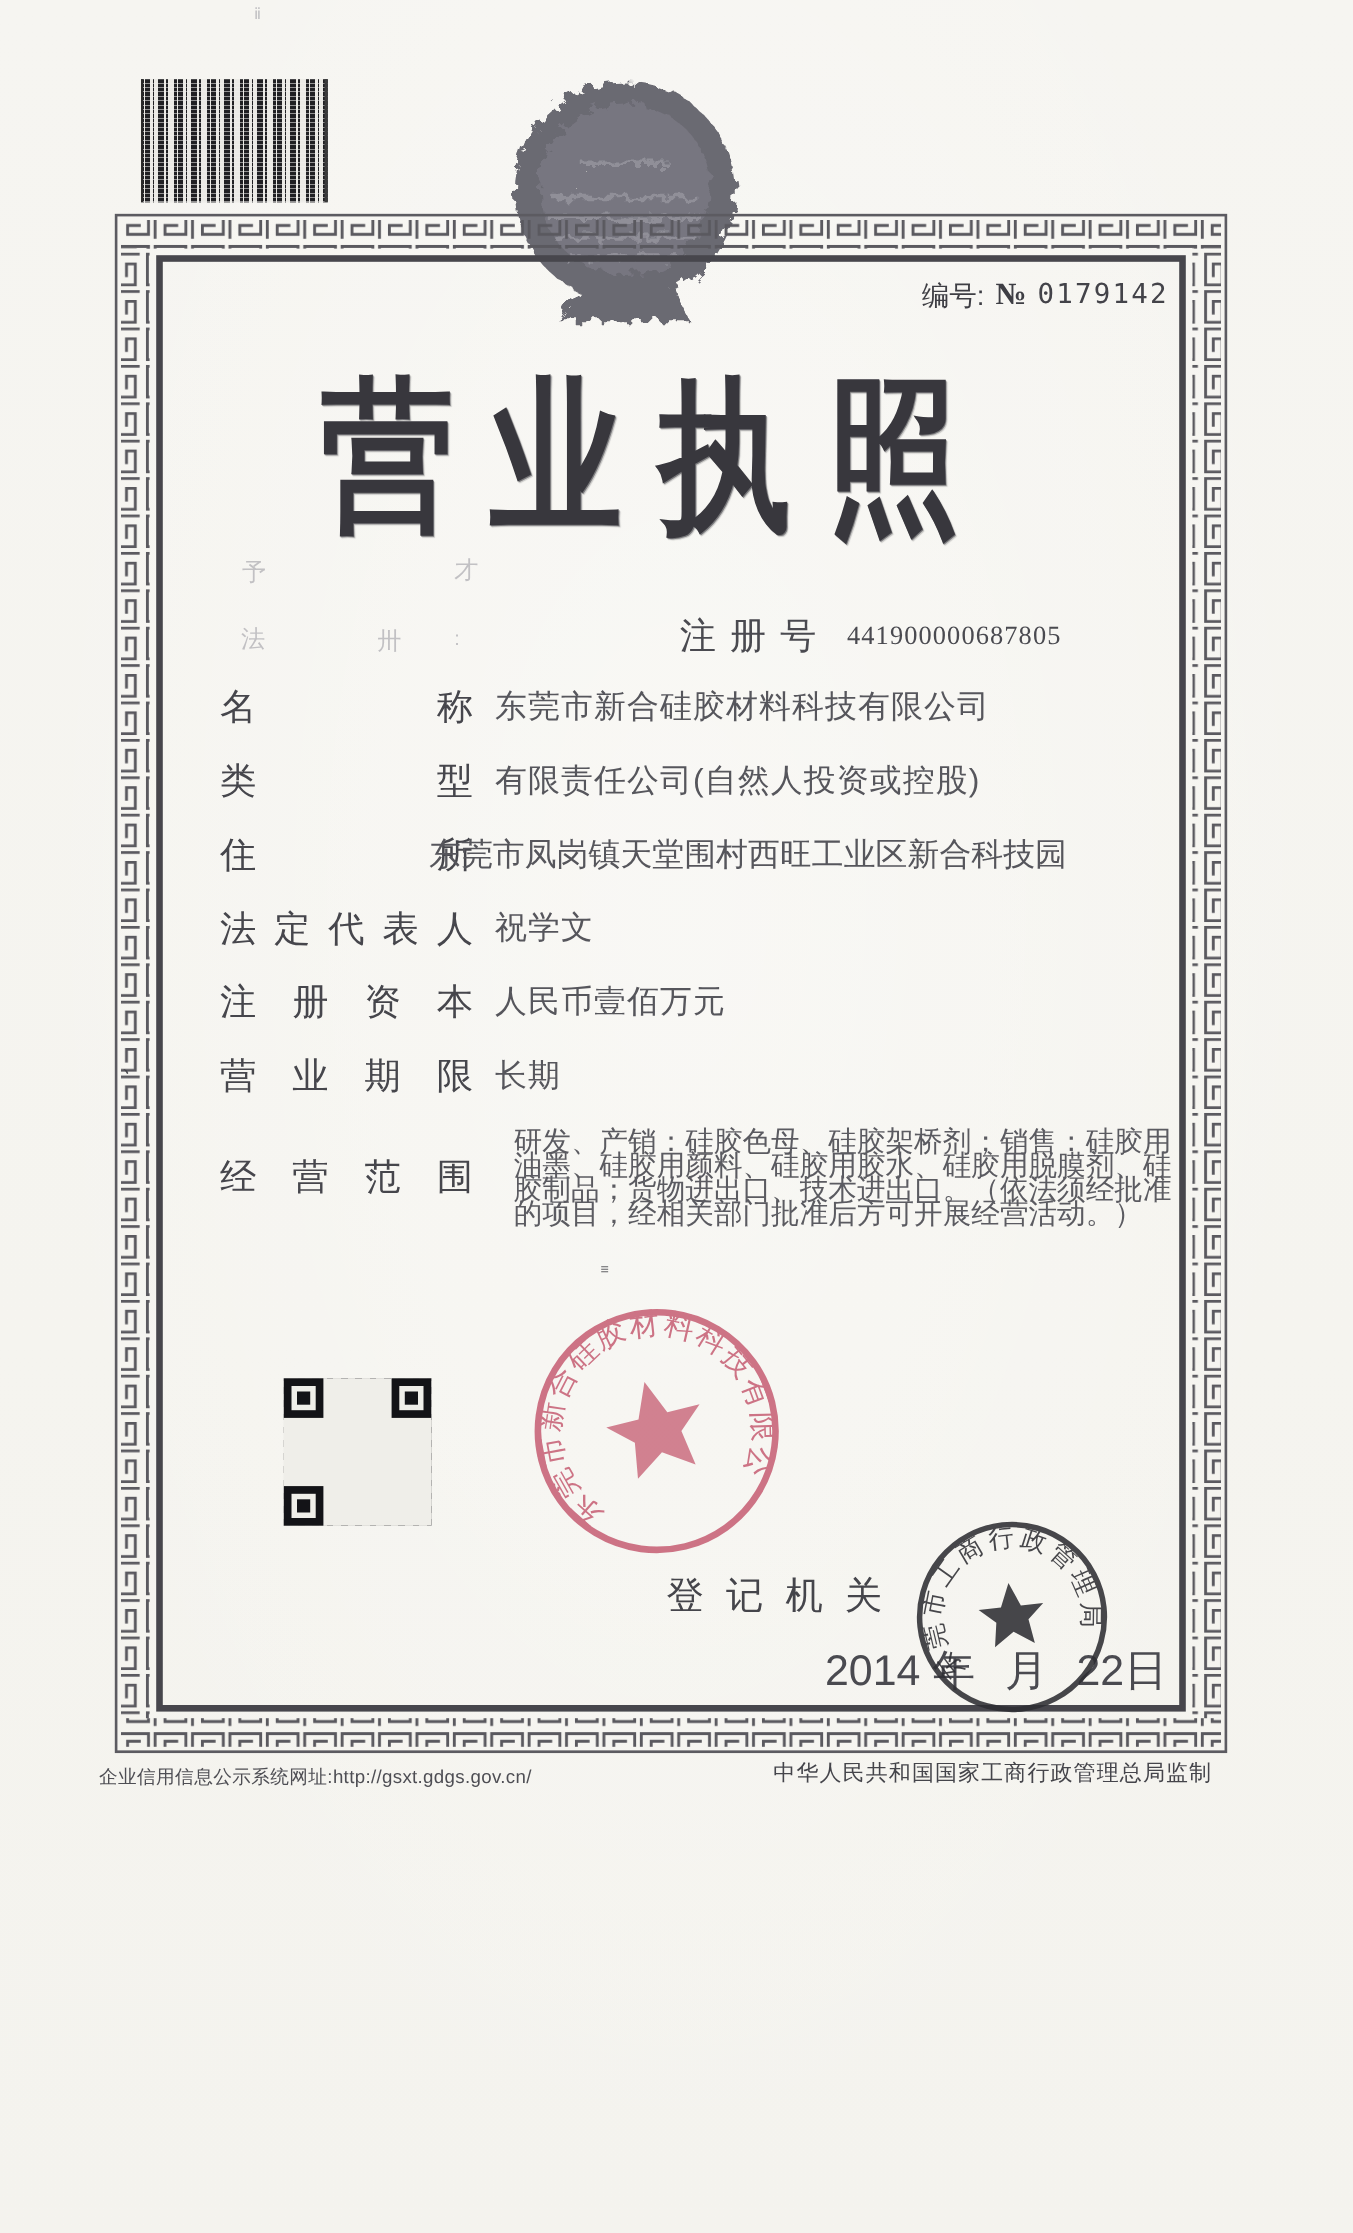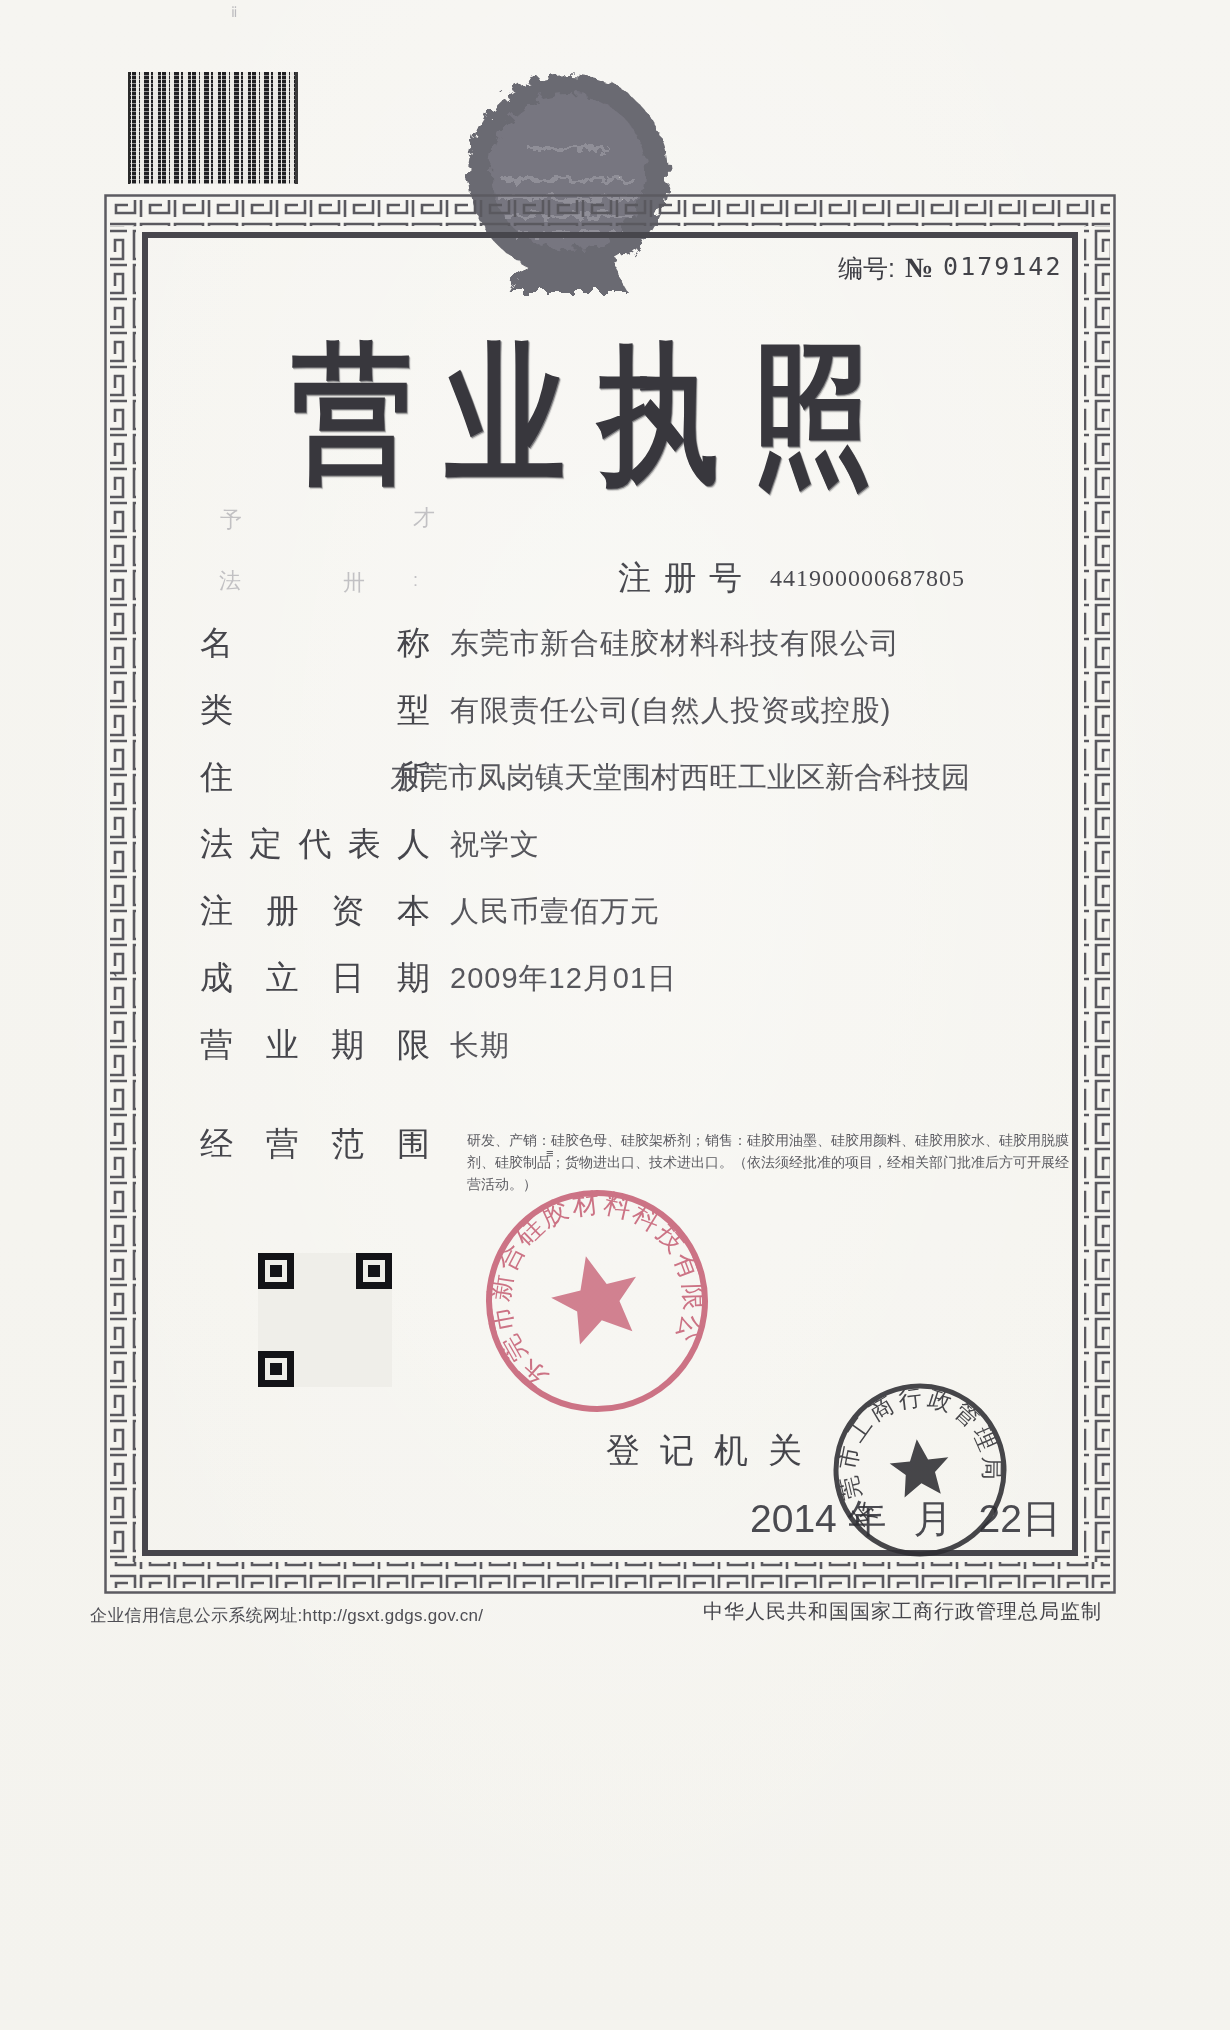--- a/index.html
+++ b/index.html
@@ -49,21 +49,21 @@
   .regno .lbl{width:124px;font-size:33px;color:#4a4a50;text-align:justify;text-align-last:justify;}
   .regno .val{font-family:"Liberation Serif", serif;font-size:24px;letter-spacing:1px;color:#4a4a50;}
 
   
   .fields{left:200px;top:624px;width:900px;display:flex;flex-direction:column;}
   .frow{display:flex;align-items:center;margin-bottom:29px;}
   .flabel{flex:0 0 230px;font-size:33px;line-height:38px;color:#46464c;font-weight:500;
           text-align:justify;text-align-last:justify;}
   .fvalue{margin-left:20px;font-size:29px;line-height:38px;color:#56565c;letter-spacing:1px;}
   .fvalue.addr{margin-left:-40px;letter-spacing:0;}
-  .fvalue.scope{margin-left:37px;width:612px;font-size:14px;line-height:22px;letter-spacing:0;color:#5b5b61;margin-top:36px;}
+  .fvalue.scope{margin-left:37px;width:612px;font-size:26px;line-height:22px;letter-spacing:0;color:#5b5b61;}
 
   
   .registrar{left:606px;top:1428px;width:196px;font-size:34px;color:#45454b;
              text-align:justify;text-align-last:justify;}
   .issue-date{left:750px;top:1492px;display:flex;align-items:baseline;font-size:39px;color:#4a4a50;}
   .issue-date .p2{margin-left:27px;}
   .issue-date .p3{margin-left:26px;}
 
   
   .qr{
@@ -180,24 +180,20 @@
     </div>
     <div class="frow">
       <div class="flabel">法 定 代 表 人</div>
       <div class="fvalue">祝学文</div>
     </div>
     <div class="frow">
       <div class="flabel">注 册 资 本</div>
       <div class="fvalue">人民币壹佰万元</div>
     </div>
     <div class="frow">
-      <div class="flabel">成 立 日 期</div>
-      <div class="fvalue">2009年12月01日</div>
-    </div>
-    <div class="frow">
       <div class="flabel">营 业 期 限</div>
       <div class="fvalue">长期</div>
     </div>
     <div class="frow">
       <div class="flabel">经 营 范 围</div>
       <div class="fvalue scope">研发、产销：硅胶色母、硅胶架桥剂；销售：硅胶用油墨、硅胶用颜料、硅胶用胶水、硅胶用脱膜剂、硅胶制品；货物进出口、技术进出口。（依法须经批准的项目，经相关部门批准后方可开展经营活动。）</div>
     </div>
   </div>
 
   <div class="abs qr">

